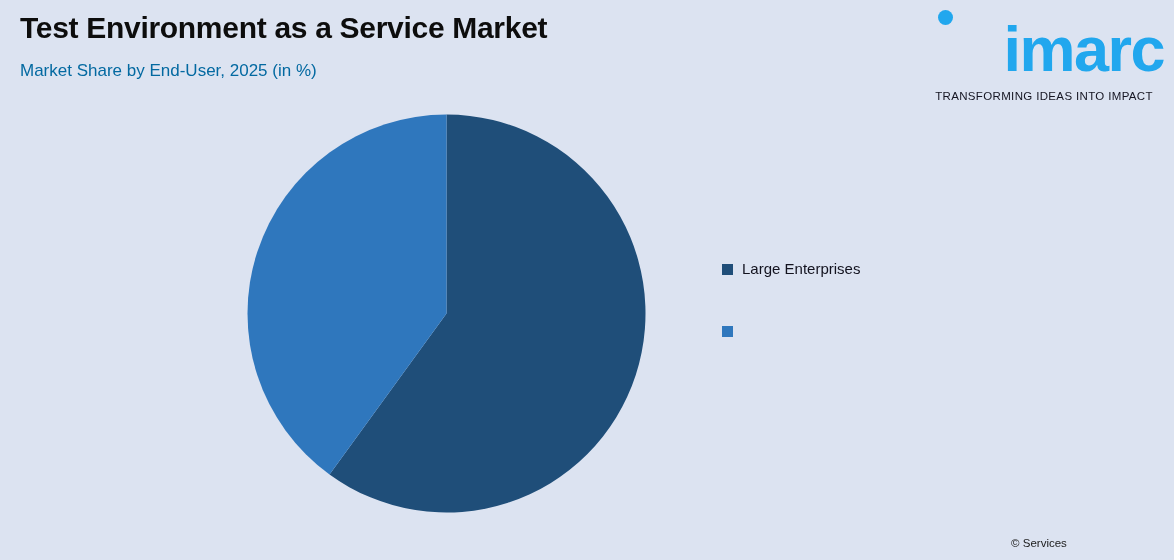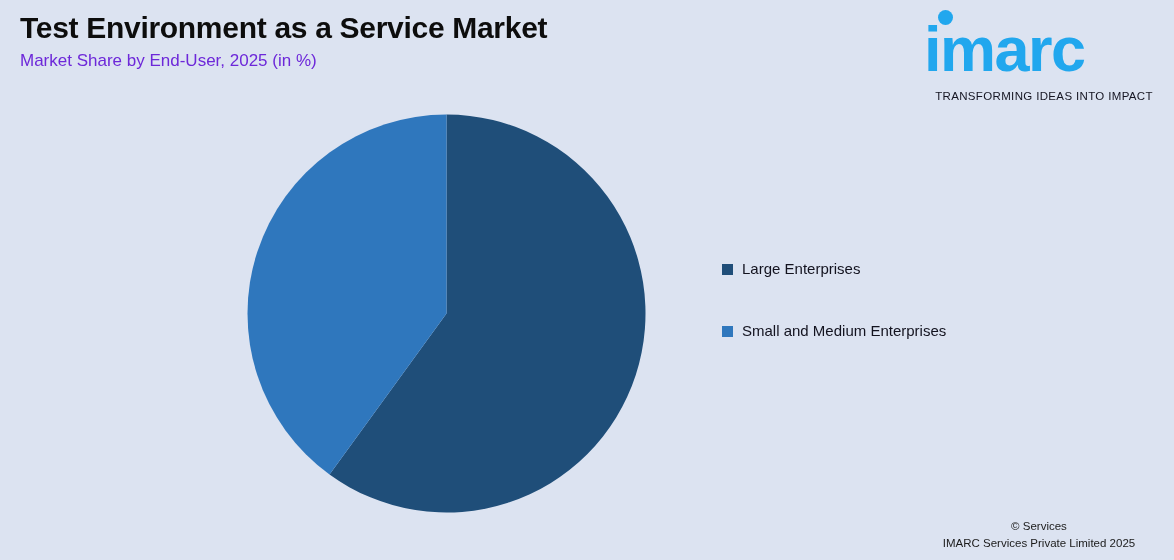--- a/index.html
+++ b/index.html
@@ -34,23 +34,23 @@
     font-size: 30px;
     font-weight: 700;
     color: #0d0d0d;
     letter-spacing: -0.3px;
     line-height: 40px;
     white-space: nowrap;
   }
   .chart-subtitle {
     font-size: 17px;
     font-weight: 400;
-    color: #6d28d9;
+    color: #0369a1;
     line-height: 24px;
-    margin-top: 1px;
+    margin-top: 11px;
     white-space: nowrap;
   }
 
   
   .logo-block {
     position: absolute;
     right: 10px;
     top: 8px;
     width: 240px;
     text-align: center;
@@ -71,21 +71,21 @@
   .logo-word {
     position: absolute;
     left: 0;
     top: 10px;
     width: 240px;
     font-size: 63px;
     font-weight: 700;
     color: #21a7ee;
     letter-spacing: -1.5px;
     line-height: 63px;
-    text-align: left;
+    text-align: right;
   }
   .logo-tagline {
     position: absolute;
     left: 0;
     top: 82px;
     width: 240px;
     font-size: 11.5px;
     font-weight: 400;
     color: #151522;
     letter-spacing: 0.35px;
@@ -172,22 +172,20 @@
     </svg>
   </div>
 
   <div class="legend">
     <div class="legend-item">
       <span class="legend-swatch" style="background:#1f4e79"></span>
       <span class="legend-label">Large Enterprises</span>
     </div>
     <div class="legend-item">
       <span class="legend-swatch" style="background:#2f77bd"></span>
-      <span class="legend-label">Small and Medium Enterprises</span>
     </div>
   </div>
 
   <div class="copyright">
     <div>© Services</div>
-    <div>IMARC Services Private Limited 2025</div>
   </div>
 
 </div>
 
 </body></html>

